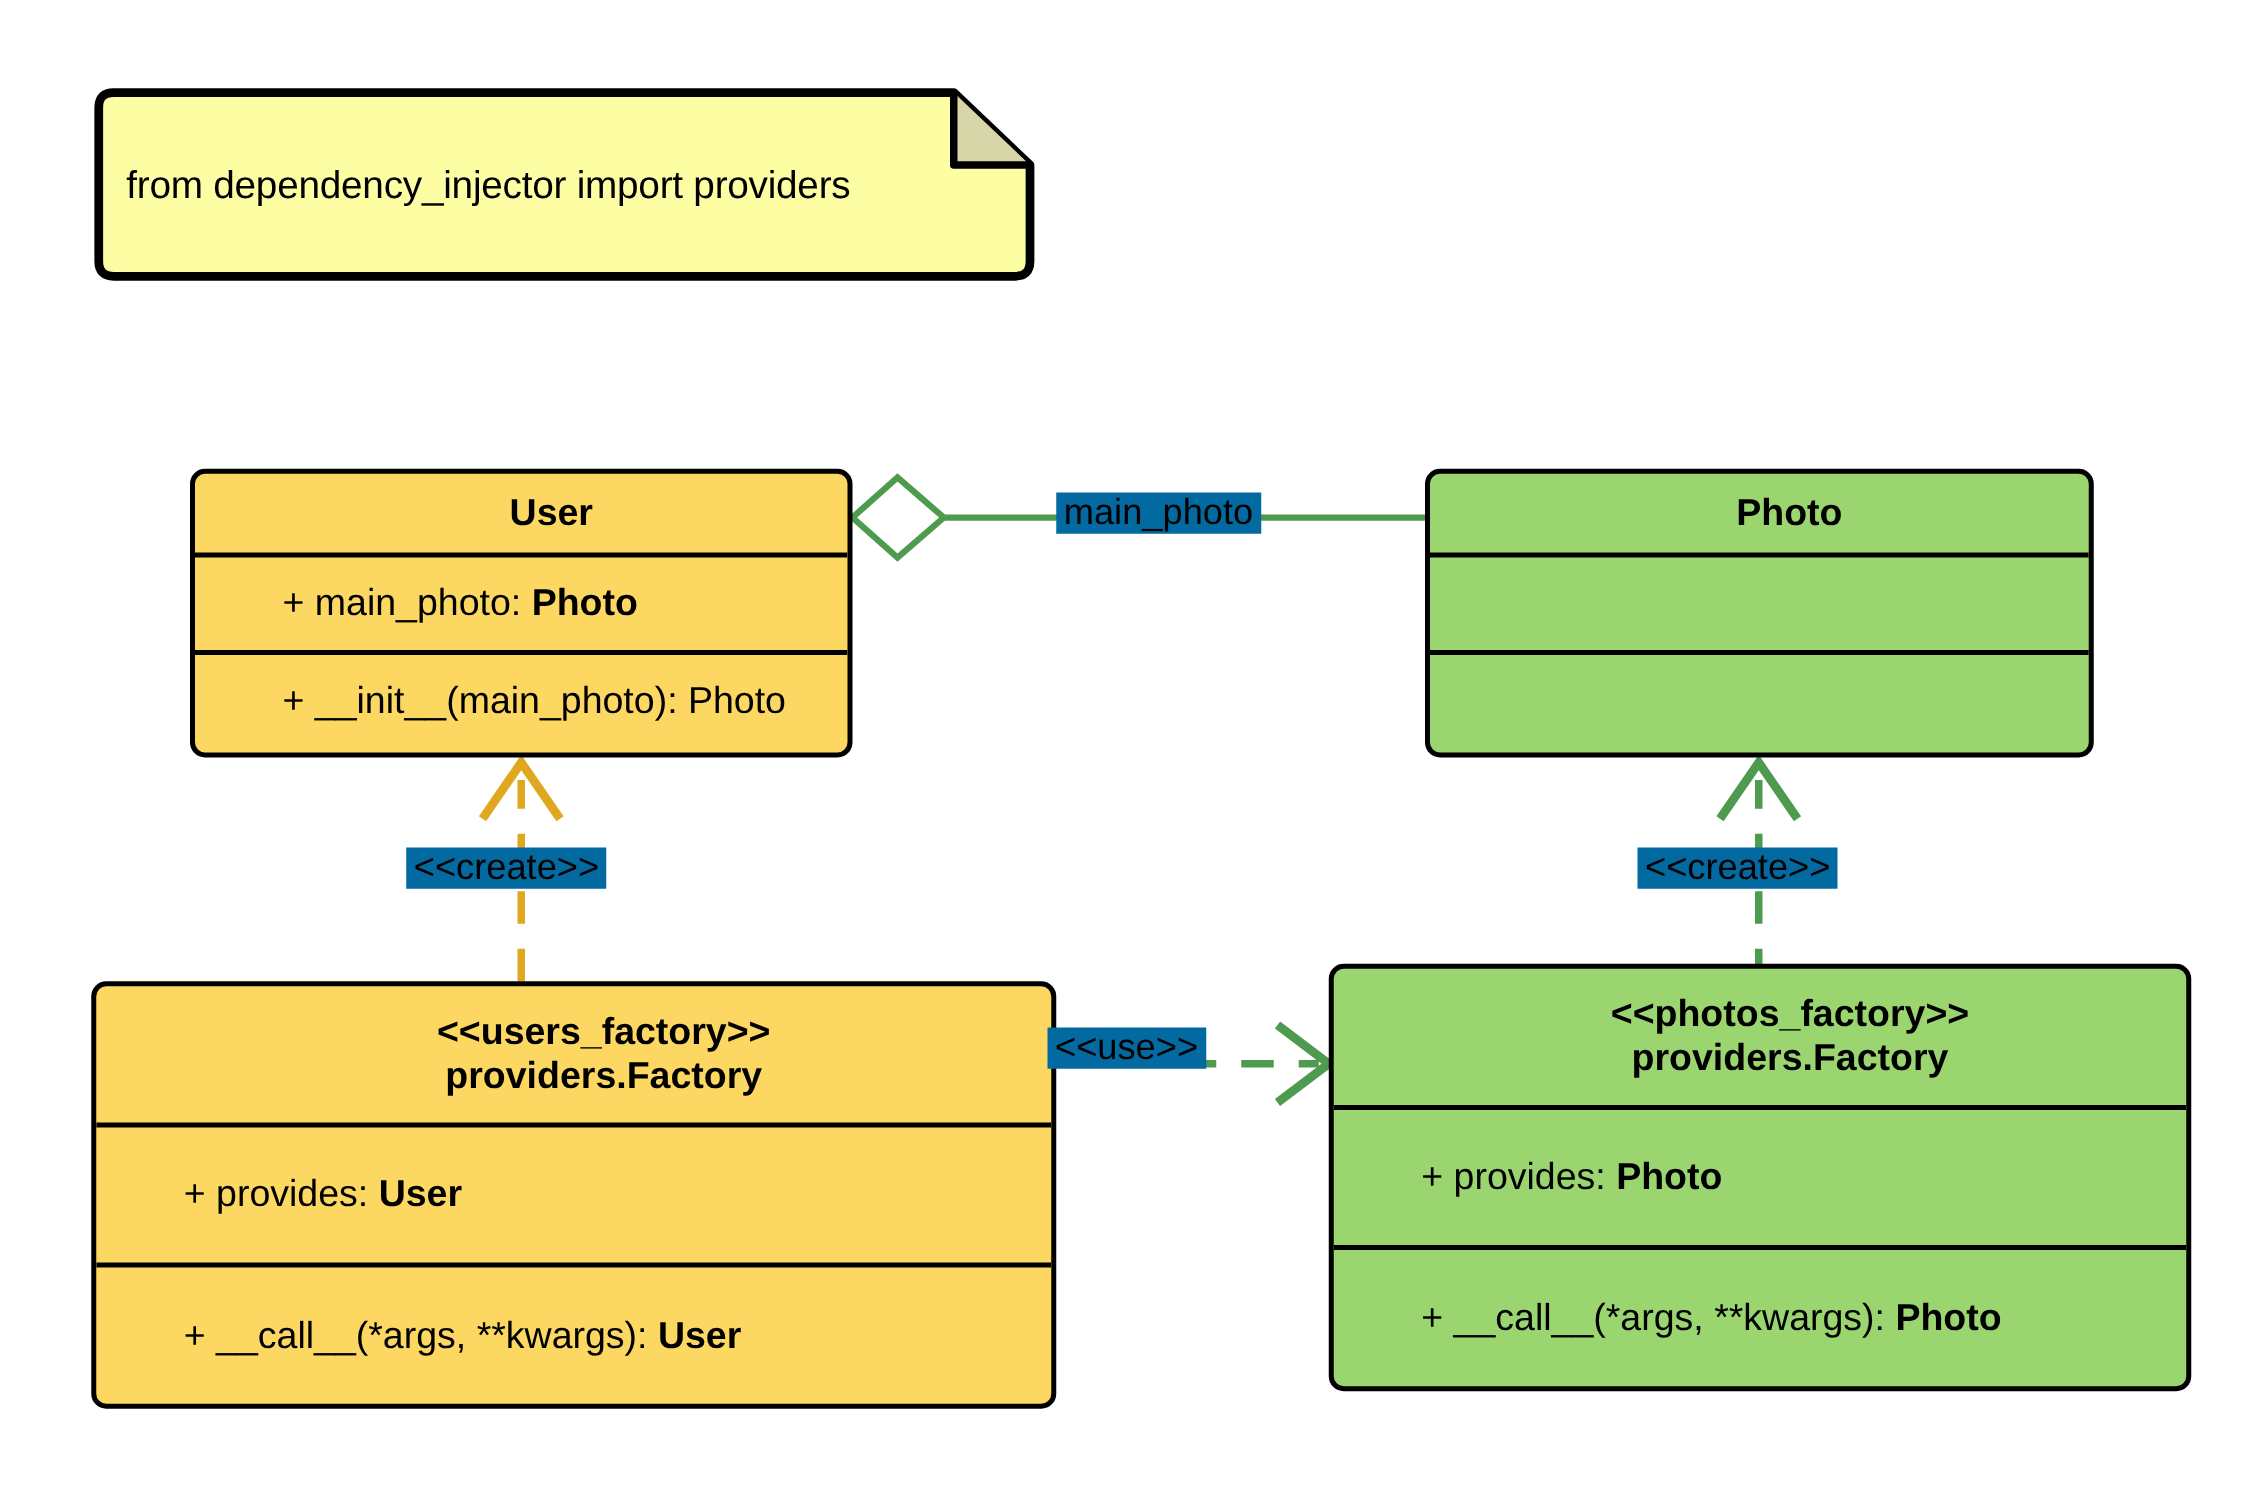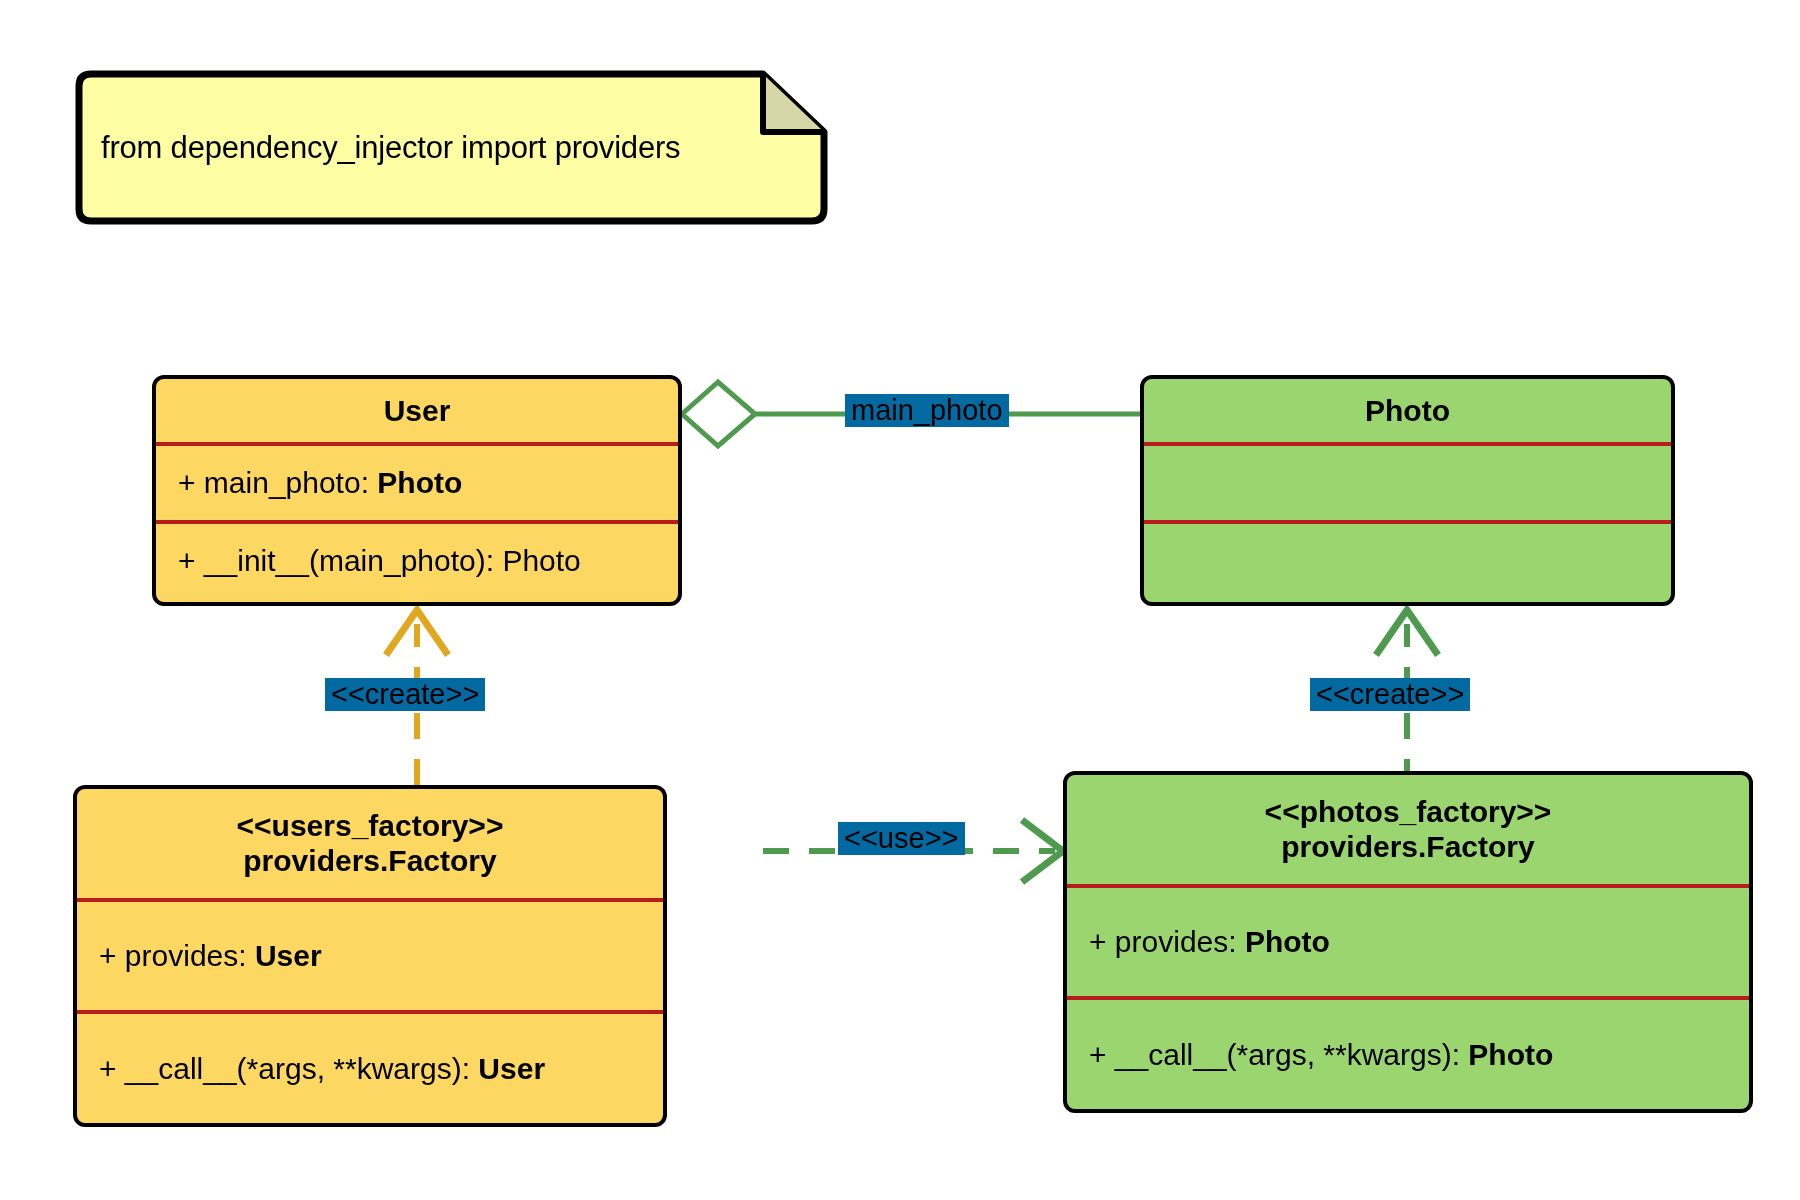--- a/index.html
+++ b/index.html
@@ -65,23 +65,24 @@
     border-radius: 12px;
     overflow: hidden;
     display: flex;
     flex-direction: column;
   }
   .uml .compartment {
     box-sizing: border-box;
     display: flex;
     align-items: center;
     position: relative;
+    padding-left: 48px;
   }
   .uml .compartment + .compartment {
-    border-top: 4px solid #b91c1c;
+    border-top: 4px solid #000000;
   }
   .uml .title-comp {
     justify-content: center;
     text-align: center;
     flex-direction: column;
   }
   .uml .title-text {
     font-size: 30px;
     font-weight: bold;
     color: #000000;
@@ -118,21 +119,21 @@
     height: 231px;
   }
   #photo-class .c-title { height: 63px; }
   #photo-class .c-attrs { height: 78px; }
   #photo-class .c-ops   { height: 78px; }
 
   
   #users-factory {
     left: 73px;
     top: 785px;
-    width: 594px;
+    width: 772px;
     height: 342px;
   }
   #users-factory .c-title { height: 110px; }
   #users-factory .c-attrs { height: 114px; }
   #users-factory .c-ops   { height: 114px; }
 
   
   #photos-factory {
     left: 1063px;
     top: 771px;

